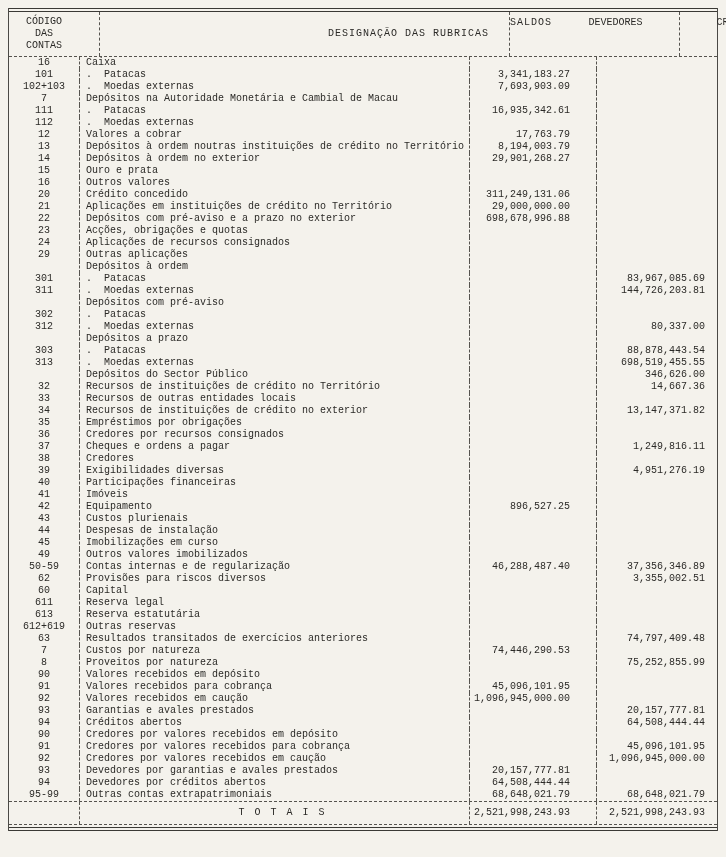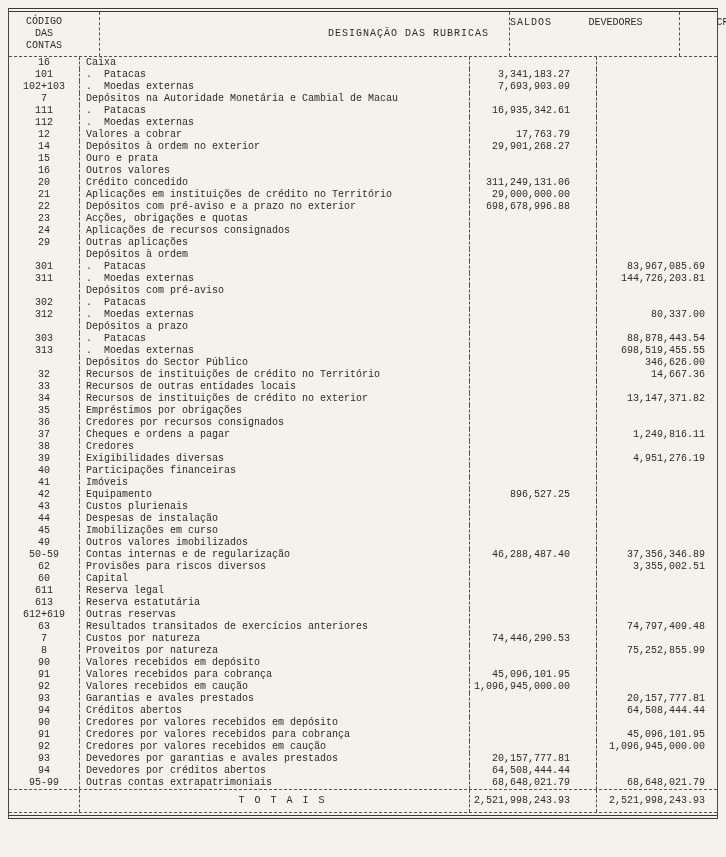--- a/index.html
+++ b/index.html
@@ -143,20 +143,26 @@
     <div class="c c-cred"></div>
   </div>
 
   <div class="row">
     <div class="c c-code">12</div>
     <div class="c c-desig">Valores a cobrar</div>
     <div class="c c-dev">17,763.79</div>
     <div class="c c-cred"></div>
   </div>
 
+  <div class="row">
+    <div class="c c-code">13</div>
+    <div class="c c-desig">Depósitos à ordem noutras instituições de crédito no Território</div>
+    <div class="c c-dev">8,194,003.79</div>
+    <div class="c c-cred"></div>
+  </div>
 
   <div class="row">
     <div class="c c-code">14</div>
     <div class="c c-desig">Depósitos à ordem no exterior</div>
     <div class="c c-dev">29,901,268.27</div>
     <div class="c c-cred"></div>
   </div>
 
   <div class="row">
     <div class="c c-code">15</div>

